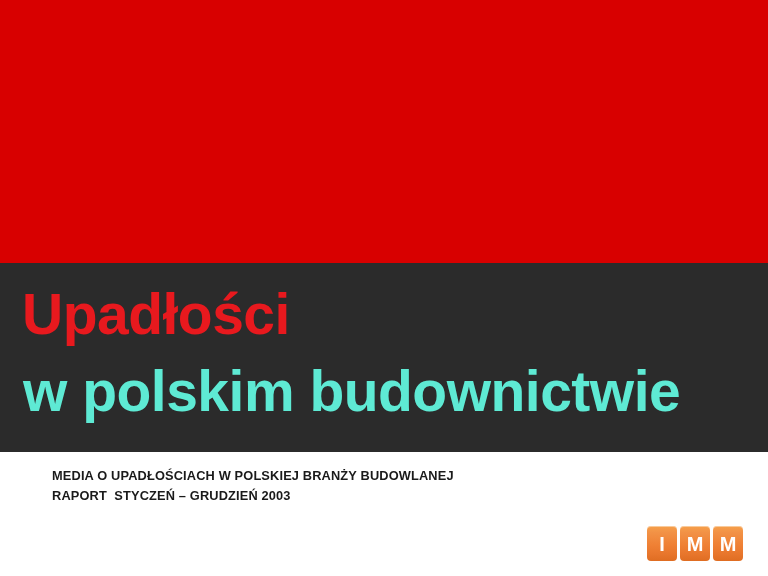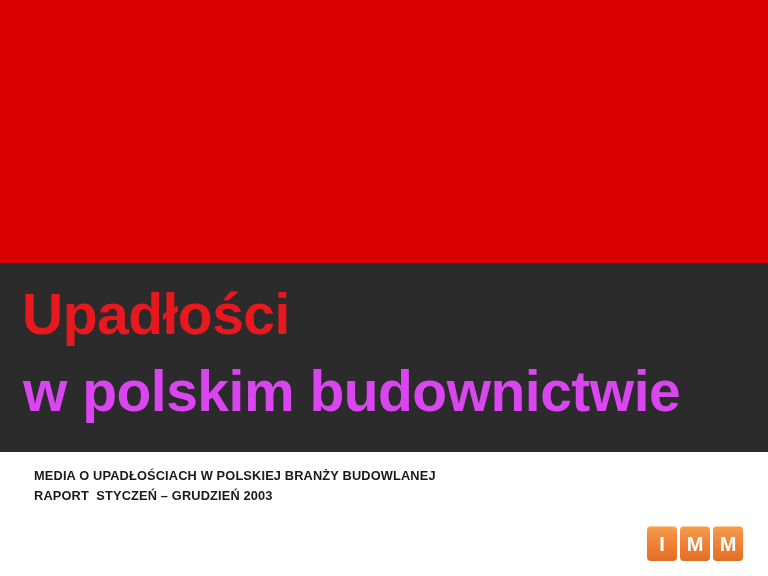--- a/index.html
+++ b/index.html
@@ -61,27 +61,27 @@
 
   .title-line-1 {
     left: 22px;
     top: 23px;
     color: #e8191e;
   }
 
   .title-line-2 {
     left: 23px;
     top: 100px;
-    color: #d946ef;
+    color: #5eead4;
   }
 
   
   .subtitle-block {
     position: absolute;
-    left: 34px;
+    left: 52px;
     top: 466px;
     width: 600px;
   }
   .subtitle-line {
     color: #1a1a1a;
     font-weight: bold;
     font-size: 12.8px;
     line-height: 20px;
     letter-spacing: 0.15px;
     white-space: pre;

